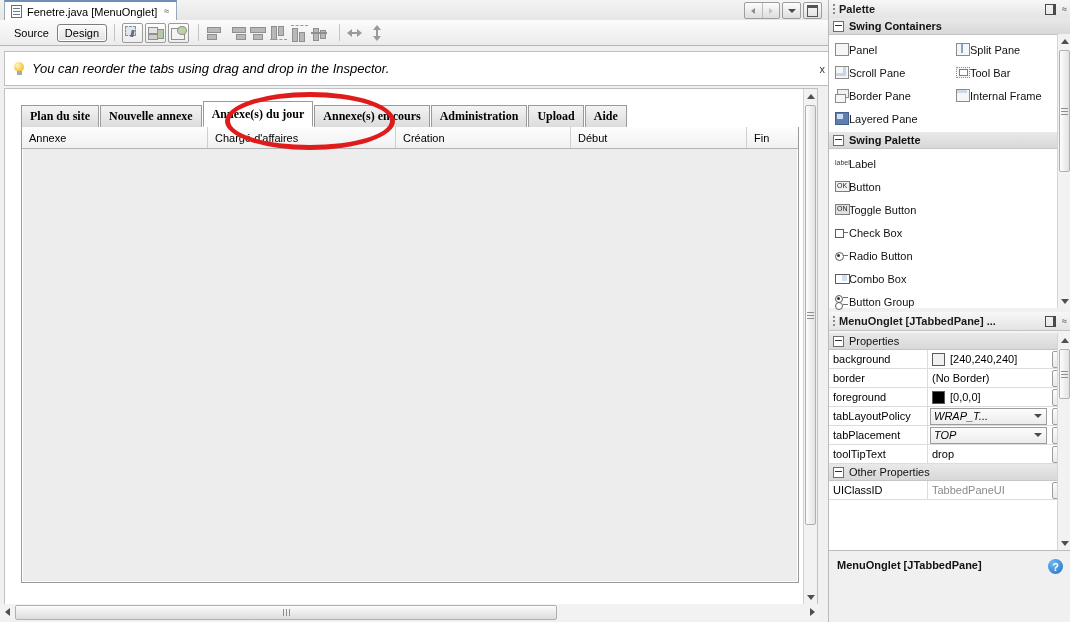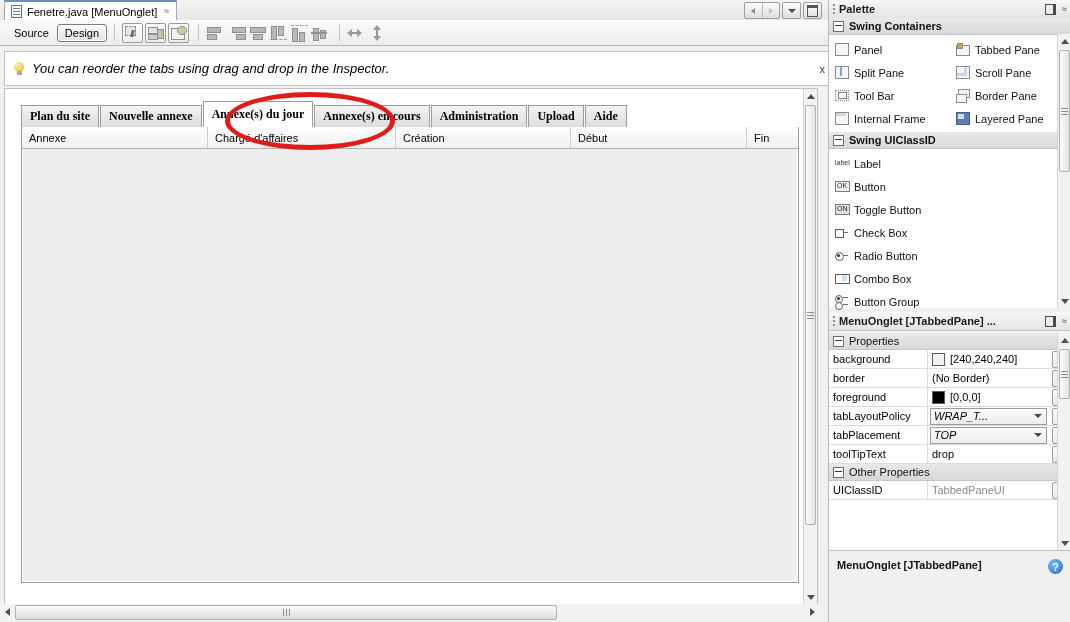--- a/index.html
+++ b/index.html
@@ -123,21 +123,21 @@
   .minico:after{content:"";position:absolute;right:-1px;top:-1px;bottom:-1px;width:3px;background:#4a4a4a;}
 
   .palette{position:absolute;left:0;top:18px;width:242px;height:290px;background:#fff;}
   .grpbar{height:16px;display:flex;align-items:center;padding-left:4px;gap:5px;
     background:linear-gradient(#e9e9e9,#d8d8d8);border-bottom:1px solid #c5c5c5;}
   .expander{width:9px;height:9px;border:1px solid #6e6e6e;background:#fff;position:relative;flex:none;}
   .expander:before{content:"";position:absolute;left:1px;right:1px;top:3px;height:1px;background:#333;}
   .grpbar .gt{font-size:11px;font-weight:bold;color:#111;}
   .palgrid{display:flex;flex-wrap:wrap;padding:3px 0 0 0;}
   .palitem{width:50%;box-sizing:border-box;height:23px;display:flex;align-items:center;
-    gap:5px;padding-left:6px;font-size:11px;color:#111;}
+    padding-left:6px;font-size:11px;color:#111;}
   .palitem.full{width:100%;}
   .pico{width:14px;height:13px;position:relative;flex:none;}
 
   .props{position:absolute;left:0;top:312px;width:242px;height:310px;background:#f0f0f0;}
   .tabsrow{height:20px;display:flex;align-items:stretch;background:linear-gradient(#f4f4f4,#e5e5e5);
     border-bottom:1px solid #c3c3c3;padding:2px 3px;gap:3px;}
   .ptab{flex:1;display:flex;align-items:center;justify-content:center;font-size:11px;border-radius:3px;}
   .ptab.sel{border:1px solid #8a8a8a;background:linear-gradient(#fbfbfb,#e6e6e6);box-shadow:inset 0 0 0 1px #fff;}
   .proplist{position:absolute;left:0;top:21px;right:0;height:217px;overflow:hidden;background:#fff;}
   .prow{display:flex;height:18px;border-bottom:1px solid #dcdcdc;align-items:stretch;}
@@ -356,27 +356,20 @@
       </div>
       <div class="palgrid">
         <div class="palitem">
           <span class="pico">
             <i class="gbar" style="left:0;top:0;width:12px;height:11px;background:#f6f6f6;border:1px solid #8b8b8b;"></i>
           </span>
           <span>Panel</span>
         </div>
         <div class="palitem">
           <span class="pico">
-            <i class="gbar" style="left:0;top:2px;width:12px;height:9px;background:#f6f6f6;border:1px solid #8b8b8b;"></i>
-            <i class="gbar" style="left:1px;top:0;width:4px;height:4px;background:#d8a05a;border:1px solid #8b8b8b;"></i>
-          </span>
-          <span>Tabbed Pane</span>
-        </div>
-        <div class="palitem">
-          <span class="pico">
             <i class="gbar" style="left:0;top:0;width:12px;height:11px;background:#f6f6f6;border:1px solid #8b8b8b;"></i>
             <i class="gbar" style="left:5px;top:1px;width:2px;height:9px;background:#7fa6cf;border:none;"></i>
           </span>
           <span>Split Pane</span>
         </div>
         <div class="palitem">
           <span class="pico">
             <i class="gbar" style="left:0;top:0;width:12px;height:11px;background:#f6f6f6;border:1px solid #8b8b8b;"></i>
             <i class="gbar" style="left:8px;top:1px;width:3px;height:9px;background:#c6d6e8;border:none;"></i>
             <i class="gbar" style="left:1px;top:7px;width:7px;height:3px;background:#c6d6e8;border:none;"></i>
@@ -408,21 +401,21 @@
           <span class="pico">
             <i class="gbar" style="left:0;top:0;width:12px;height:11px;background:#5f7fb0;border:1px solid #44608c;"></i>
             <i class="gbar" style="left:2px;top:2px;width:6px;height:5px;background:#cfe0f3;border:none;"></i>
           </span>
           <span>Layered Pane</span>
         </div>
       </div>
 
       <div class="grpbar" style="margin-top:2px">
         <span class="expander"></span>
-        <span class="gt">Swing UIClassID</span>
+        <span class="gt">Swing Palette</span>
       </div>
       <div class="palgrid">
         <div class="palitem full">
           <span class="pico">
             <i style="position:absolute;left:0;top:2px;font-size:7px;color:#333;font-family:'Liberation Sans',sans-serif;font-style:normal;">label</i>
           </span>
           <span>Label</span>
         </div>
         <div class="palitem full">
           <span class="pico">

